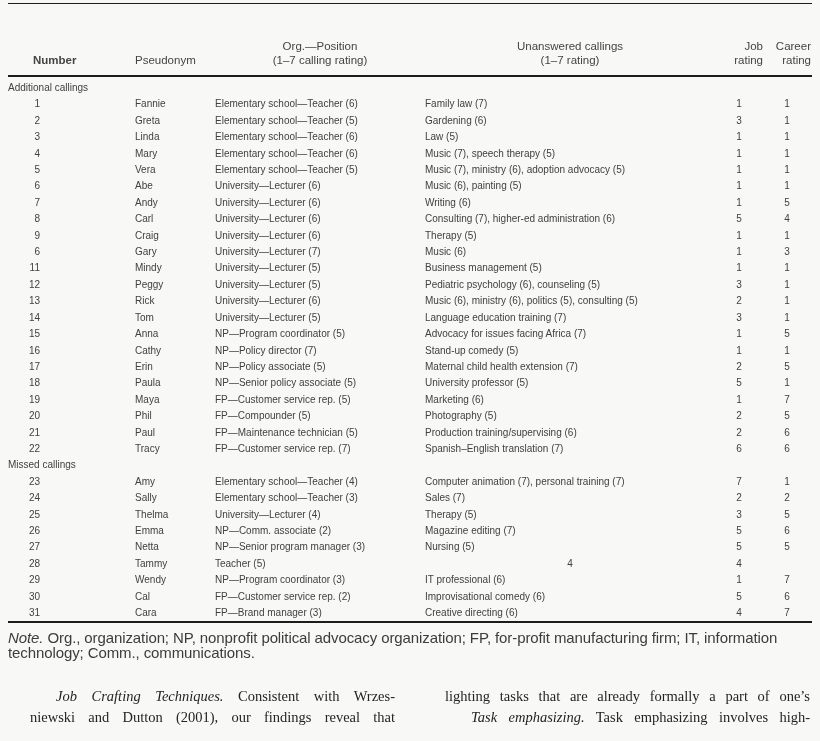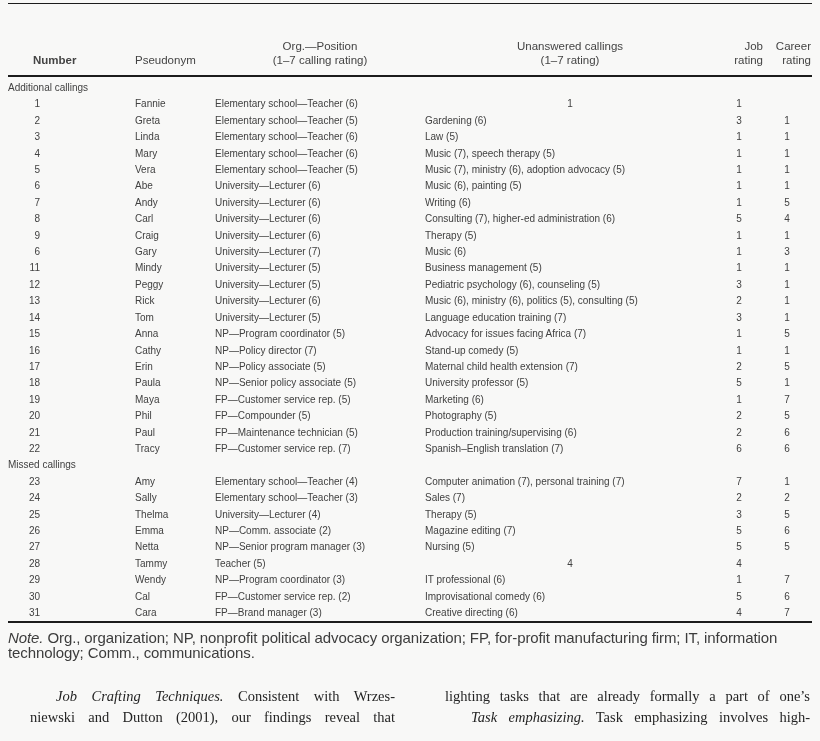--- a/index.html
+++ b/index.html
@@ -95,20 +95,21 @@
     </div>
 
     <div class="rule head-rule"></div>
 
     <div class="tbody" id="tbody">
         <div class="section-row">Additional callings</div>
         <div class="trow">
           <div class="c-num"><span class="numbox">1</span></div>
           <div>Fannie</div>
           <div>Elementary school—Teacher (6)</div>
+          <div>Family law (7)</div>
           <div class="c-center">1</div>
           <div class="c-center">1</div>
         </div>
         <div class="trow">
           <div class="c-num"><span class="numbox">2</span></div>
           <div>Greta</div>
           <div>Elementary school—Teacher (5)</div>
           <div>Gardening (6)</div>
           <div class="c-center">3</div>
           <div class="c-center">1</div>

